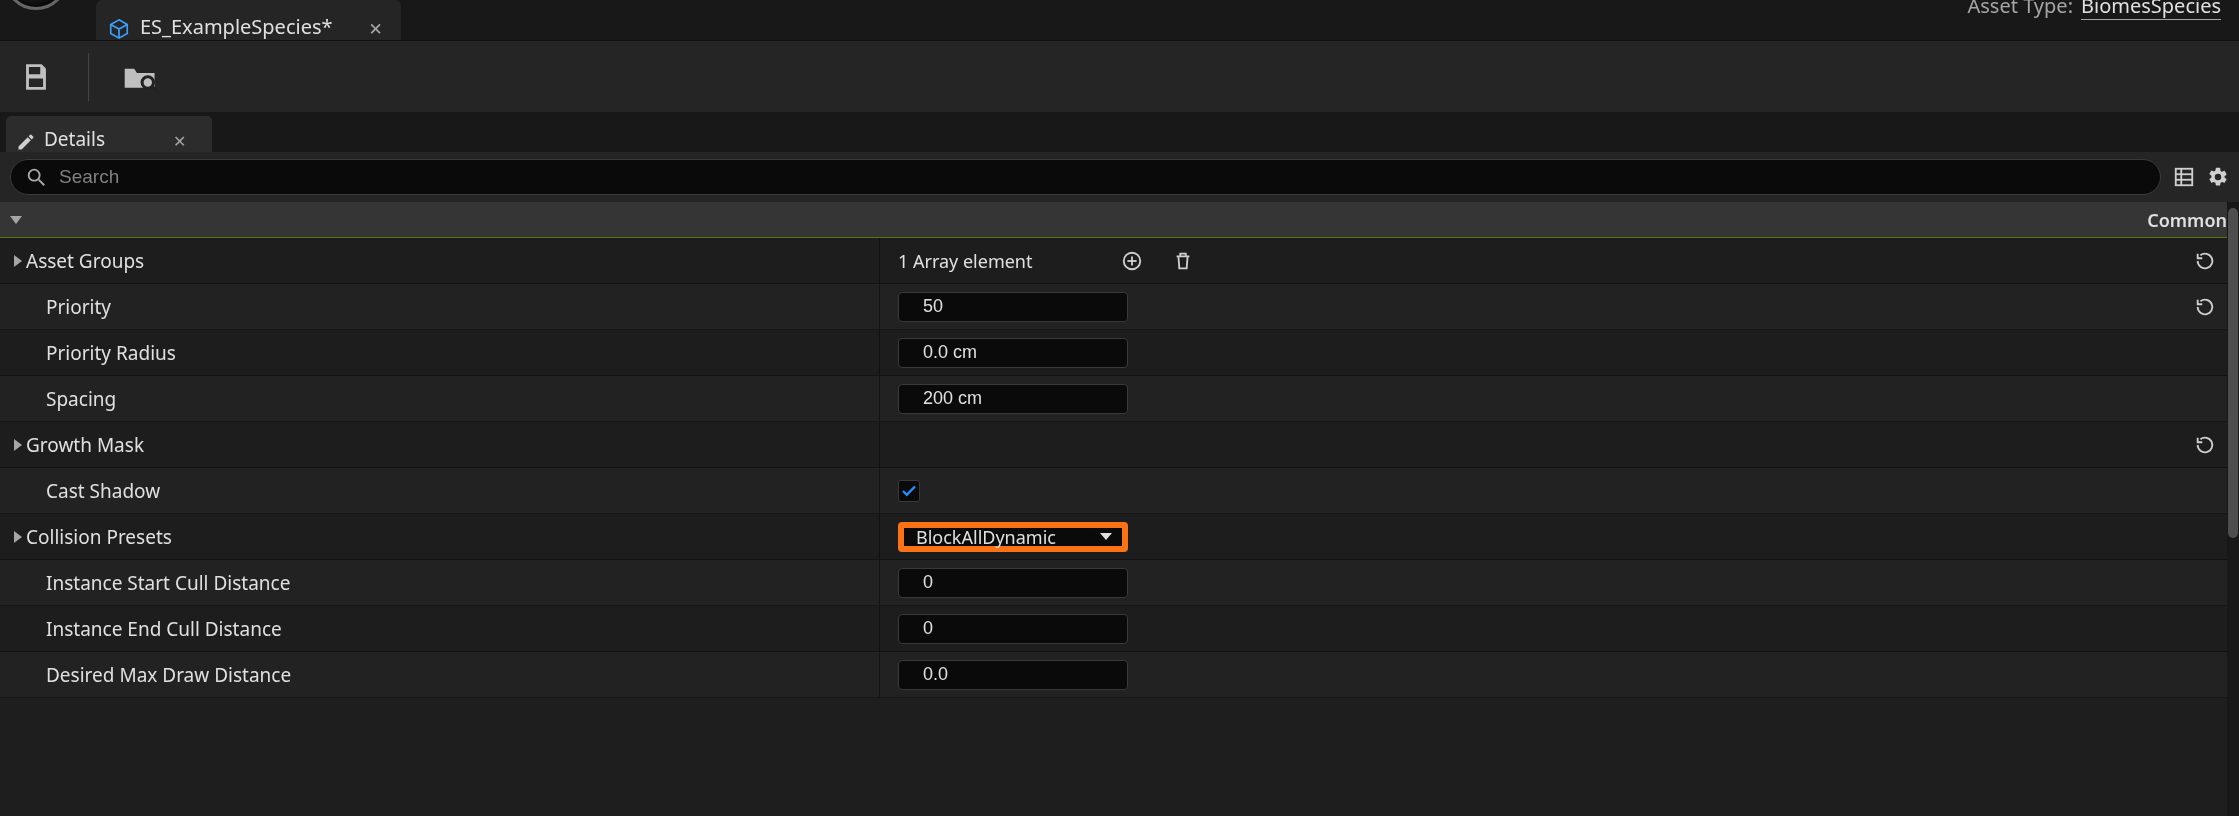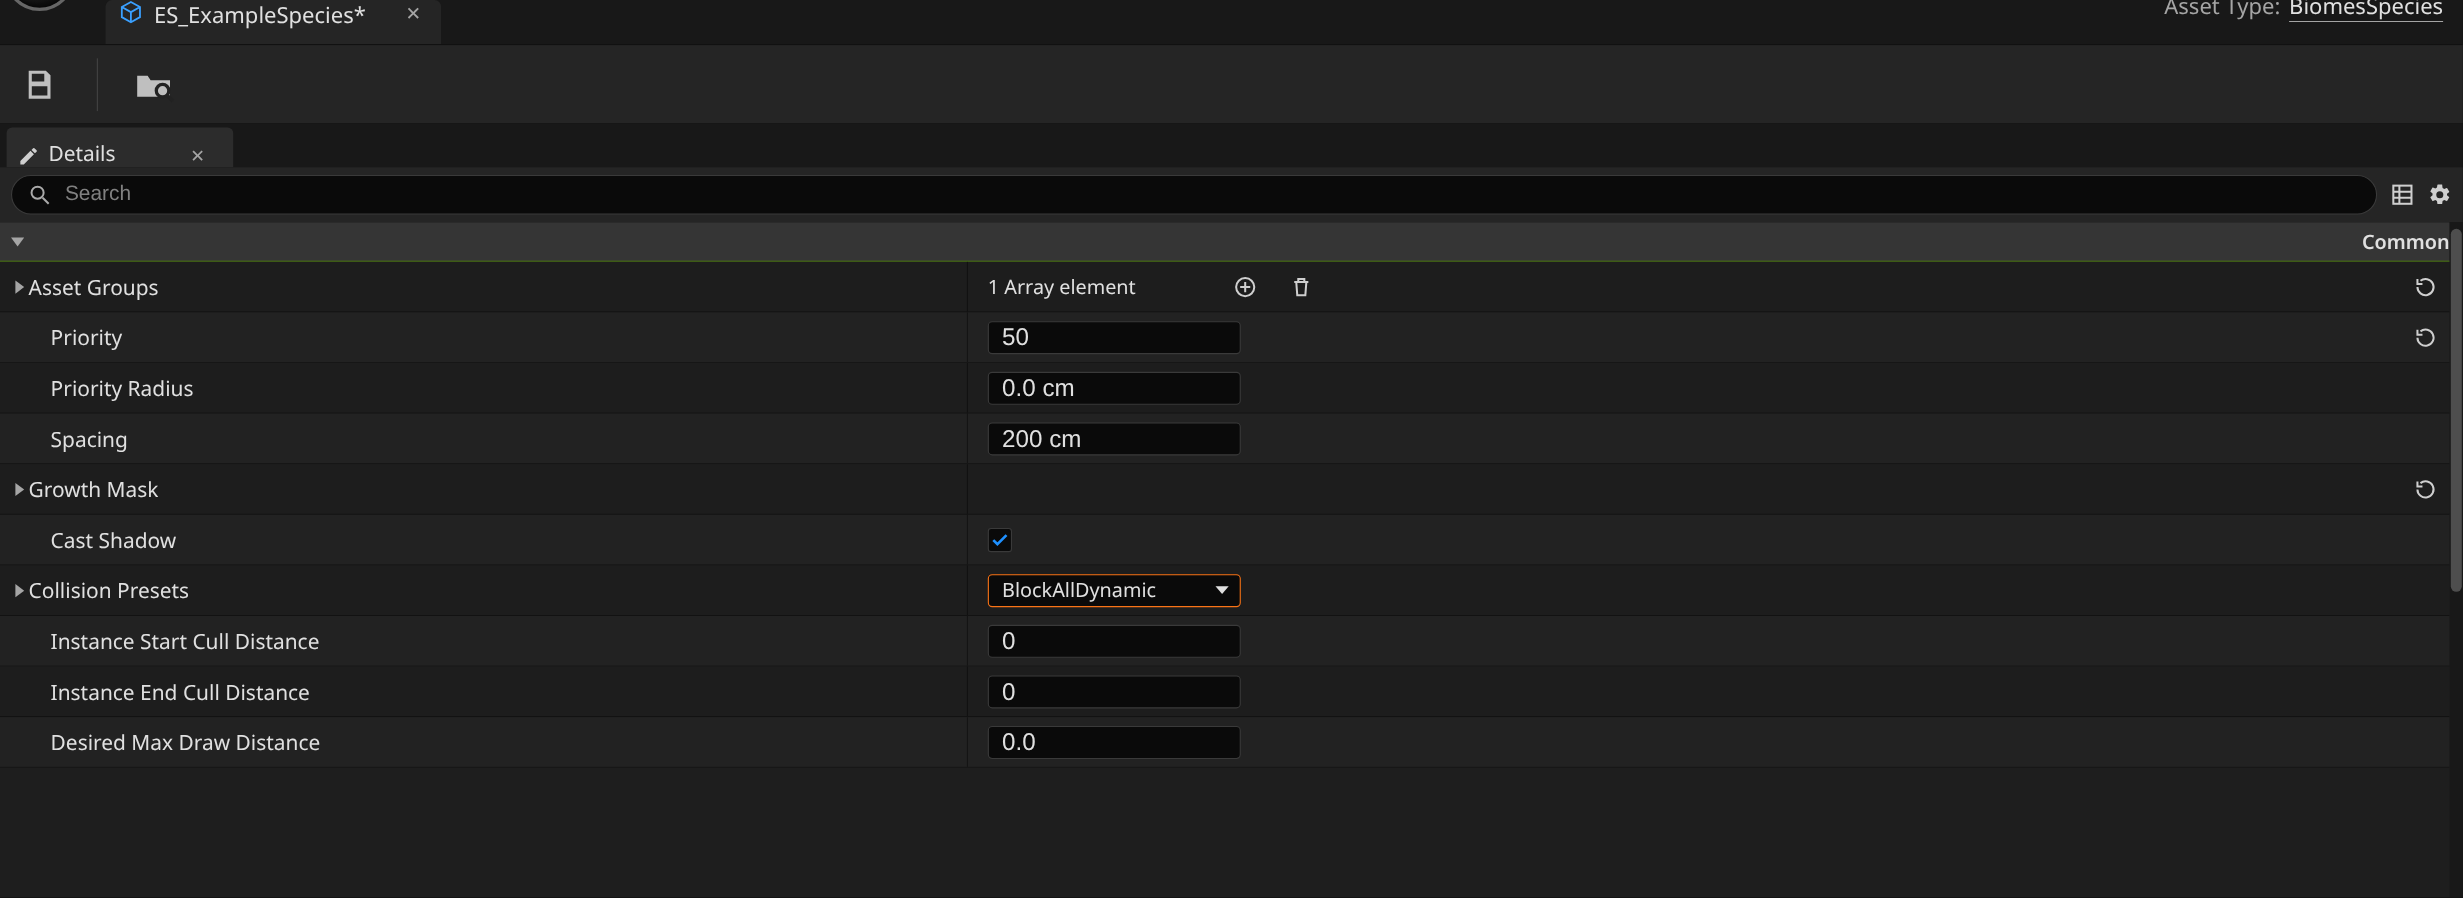--- a/index.html
+++ b/index.html
@@ -56,21 +56,21 @@
     border-radius: 50%;
     background: radial-gradient(circle at 35% 30%, #3a3a3a, #111 70%);
     border: 3px solid #666;
     box-shadow: inset 0 0 8px #000;
     transform: translateY(-32px);
     display:flex;align-items:center;justify-content:center;
     color:#ddd;font-weight:bold;font-size:30px;
   }
   .top-tab {
     display: flex;
-    align-items: flex-start;
+    align-items: flex-end;
     height: 40px;
     padding: 0 18px 0 12px;
     background: var(--bg-3);
     border-radius: 6px 6px 0 0;
     gap: 10px;
     font-size: 20px;
     margin-left: 6px;
   }
   .cube-icon {
     width: 22px; height: 22px;
@@ -249,29 +249,29 @@
     padding-left: 18px;
     gap: 27px;
   }
   .num-input, .text-input {
     width: 230px;
     height: 30px;
     background: var(--input-bg);
     border: 1px solid #3a3a3a;
     border-radius: 4px;
     color: var(--fg-0);
-    font-size: 22px;
-    padding: 0 12px;
+    font-size: 18px;
+    padding: 0 24px;
     outline:none;
   }
   .combo {
     width: 230px;
     height: 30px;
     background: var(--input-bg);
-    border: 1px solid #f97316;
+    border: 6px solid #f97316;
     border-radius: 4px;
     display:flex;align-items:center;justify-content:space-between;
     padding: 0 10px 0 12px;
     color: var(--fg-0);
     font-size:18px;
     cursor:pointer;
   }
   .combo .chev {
     width:0;height:0;
     border-left:6px solid transparent;border-right:6px solid transparent;

